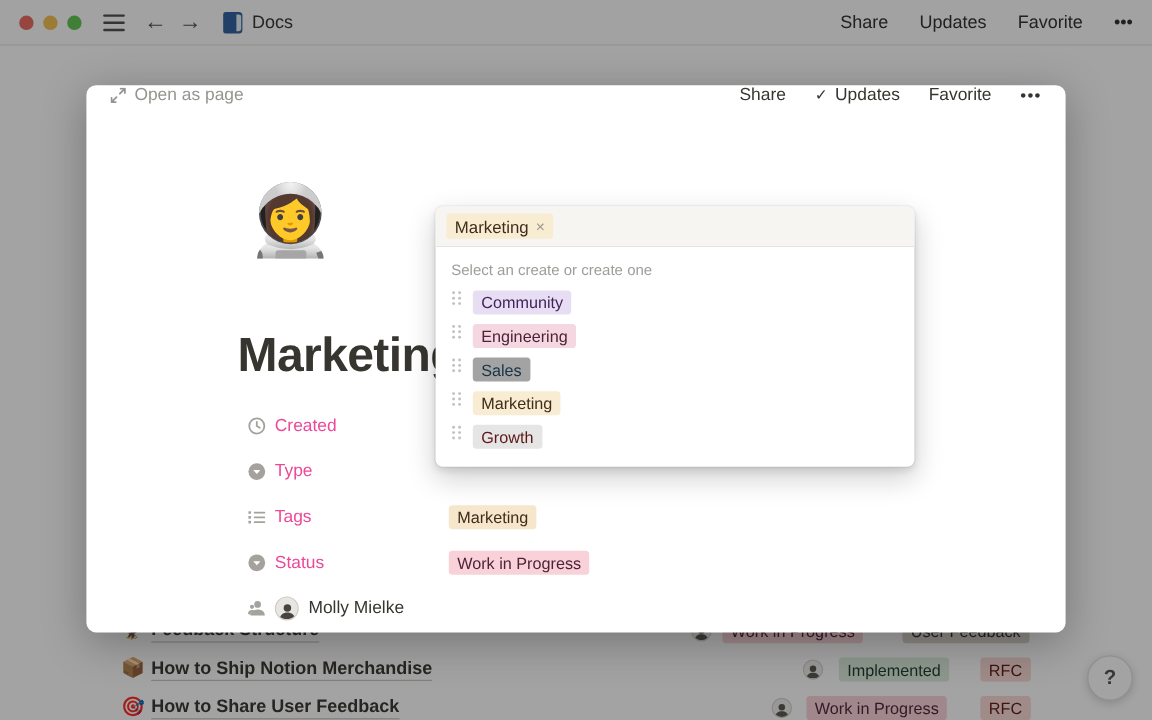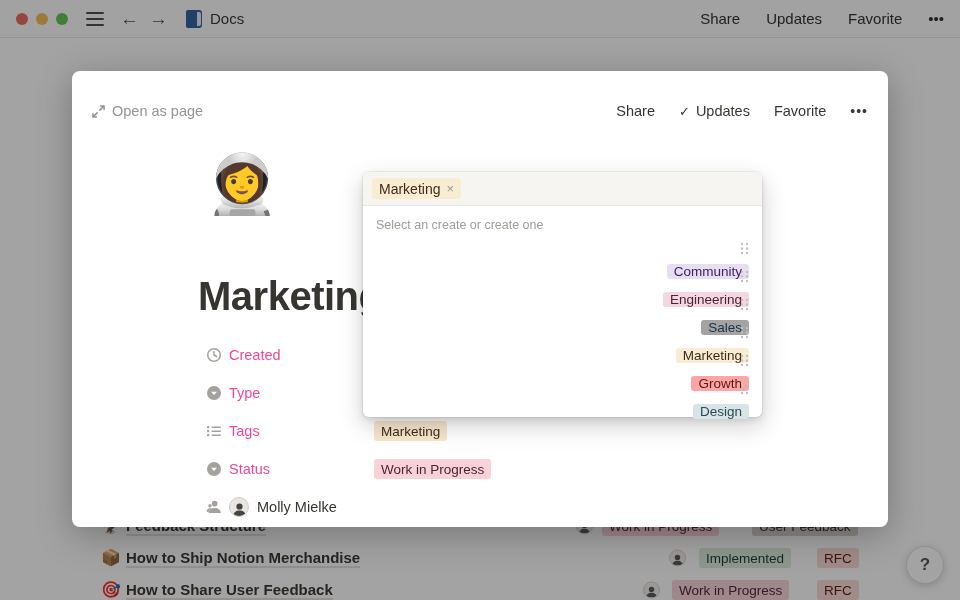--- a/index.html
+++ b/index.html
@@ -37,21 +37,21 @@
   .help-btn { position:absolute; left:906px; top:546px; width:38px; height:38px; border-radius:50%;
     background:#fff; border:1px solid #e1dfdc; box-shadow:0 2px 8px rgba(0,0,0,.18);
     display:flex; align-items:center; justify-content:center; font-size:17px; font-weight:700; color:#55534f; z-index:1; cursor:pointer; }
 
   
   .overlay { position:absolute; inset:0; background:rgba(12,12,12,.38); z-index:10; }
 
   
   .modal { position:absolute; left:72px; top:71px; width:816px; height:456px; background:#fff;
     border-radius:8px; box-shadow:0 8px 36px rgba(0,0,0,.28); z-index:20; }
-  .modal-header { display:flex; align-items:flex-end; height:48px; padding:0 20px; }
+  .modal-header { display:flex; align-items:flex-start; height:48px; padding:0 20px; }
   .open-page { display:flex; align-items:center; gap:7px; color:#97948f; font-size:14.5px; cursor:pointer; }
   .modal-actions { margin-left:auto; display:flex; align-items:center; gap:24px; font-size:14.5px; color:#37352f; }
   .modal-actions .item { display:flex; align-items:center; gap:6px; cursor:pointer; }
   .check { font-size:13px; color:#37352f; }
   .more-dots { letter-spacing:1px; font-size:14px; cursor:pointer; }
 
   .page-emoji { position:absolute; left:134px; top:84px; font-size:58px; line-height:1; cursor:pointer; }
   .page-title { position:absolute; left:126px; top:203px; font-size:40px; font-weight:700;
     letter-spacing:-.5px; color:#37352f; white-space:nowrap; cursor:text; }
 
@@ -66,21 +66,21 @@
 
   
   .dropdown { position:absolute; left:363px; top:172px; width:399px; z-index:30; background:#fff;
     border-radius:6px; box-shadow:0 0 0 1px rgba(15,15,15,.05), 0 3px 6px rgba(15,15,15,.1), 0 9px 24px rgba(15,15,15,.2); }
   .dd-input { background:#f6f5f2; border-radius:6px 6px 0 0; border-bottom:1px solid #e7e5e1;
     padding:6px 9px; min-height:34px; display:flex; align-items:center; flex-wrap:wrap; cursor:text; }
   .chip { display:inline-flex; align-items:center; gap:6px; height:21px; padding:0 7px; border-radius:3px; font-size:14px; }
   .chip-x { color:#9a968e; font-size:13px; cursor:pointer; line-height:1; }
   .dd-hint { padding:12px 13px 4px; font-size:12.5px; color:#a09d98; }
   .dd-options { padding:6px 0 7px; }
-  .dd-row { height:28px; display:flex; align-items:flex-end; padding:0 13px; gap:9px; cursor:pointer;flex-direction:column; }
+  .dd-row { height:28px; display:flex; align-items:flex-start; padding:0 13px; gap:9px; cursor:pointer; }
   .grip { display:flex; align-items:center; cursor:grab; }
 
   svg { display:block; }
 </style>
 </head>
 <body>
 
 <div class="stage">
 
   <div class="titlebar">
@@ -316,33 +316,20 @@
         <span class="grip">
           <svg width="9" height="13" viewBox="0 0 9 13" fill="#c3c1bd">
               <circle cx="2" cy="2" r="1.2"></circle>
               <circle cx="7" cy="2" r="1.2"></circle>
               <circle cx="2" cy="6.5" r="1.2"></circle>
               <circle cx="7" cy="6.5" r="1.2"></circle>
               <circle cx="2" cy="11" r="1.2"></circle>
               <circle cx="7" cy="11" r="1.2"></circle>
             </svg>
           </span>
-        <span class="pill" style="background: #fca5a5; color: rgb(93, 23, 21);">Growth</span>
-      </div>
-
-      <div class="dd-row">
-        <span class="grip">
-          <svg width="9" height="13" viewBox="0 0 9 13" fill="#c3c1bd">
-              <circle cx="2" cy="2" r="1.2"></circle>
-              <circle cx="7" cy="2" r="1.2"></circle>
-              <circle cx="2" cy="6.5" r="1.2"></circle>
-              <circle cx="7" cy="6.5" r="1.2"></circle>
-              <circle cx="2" cy="11" r="1.2"></circle>
-              <circle cx="7" cy="11" r="1.2"></circle>
-            </svg>
-          </span>
-        <span class="pill" style="background: rgb(216, 229, 232); color: rgb(45, 74, 80);">Design</span>
-      </div>
+        <span class="pill" style="background: #e5e5e5; color: rgb(93, 23, 21);">Growth</span>
+      </div>
+
 
     </div>
   </div>
 
 </div>
 
 </body></html>

